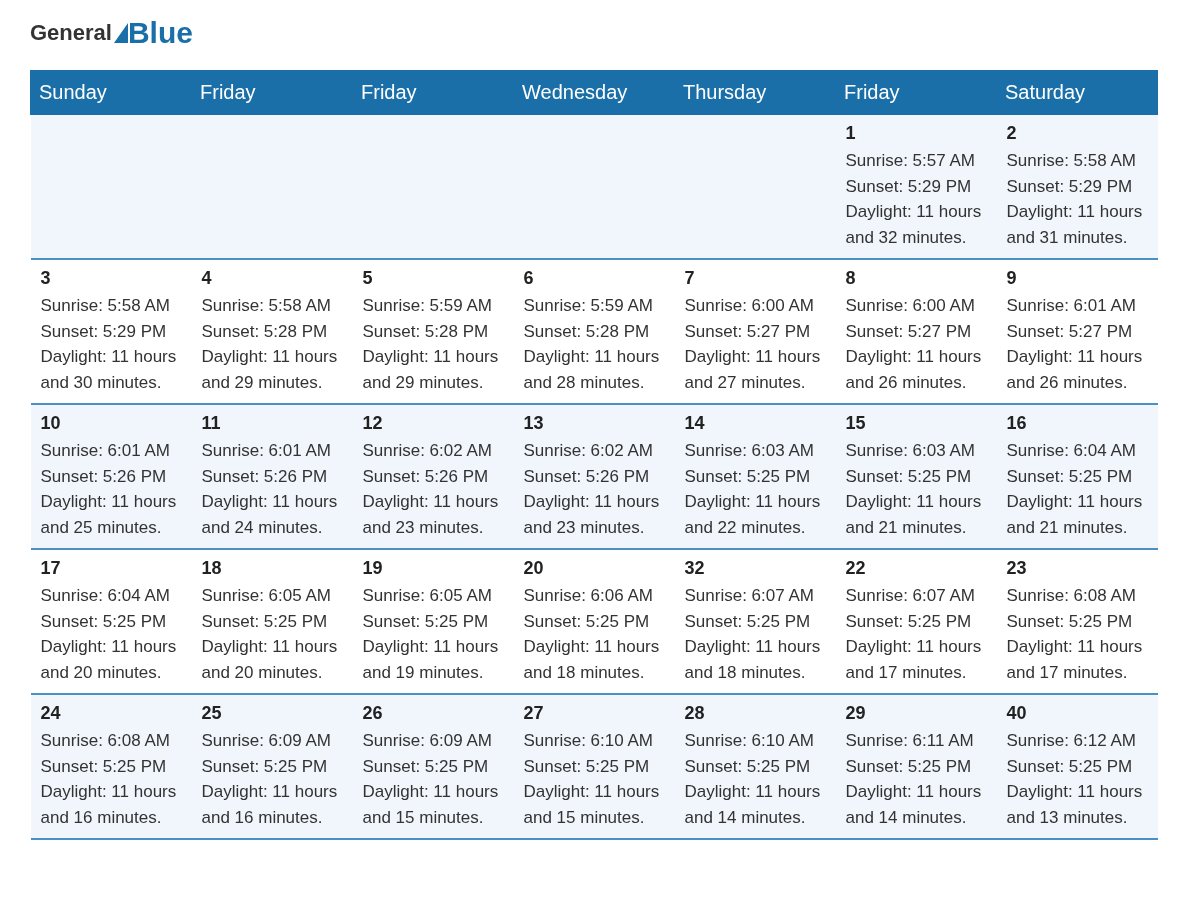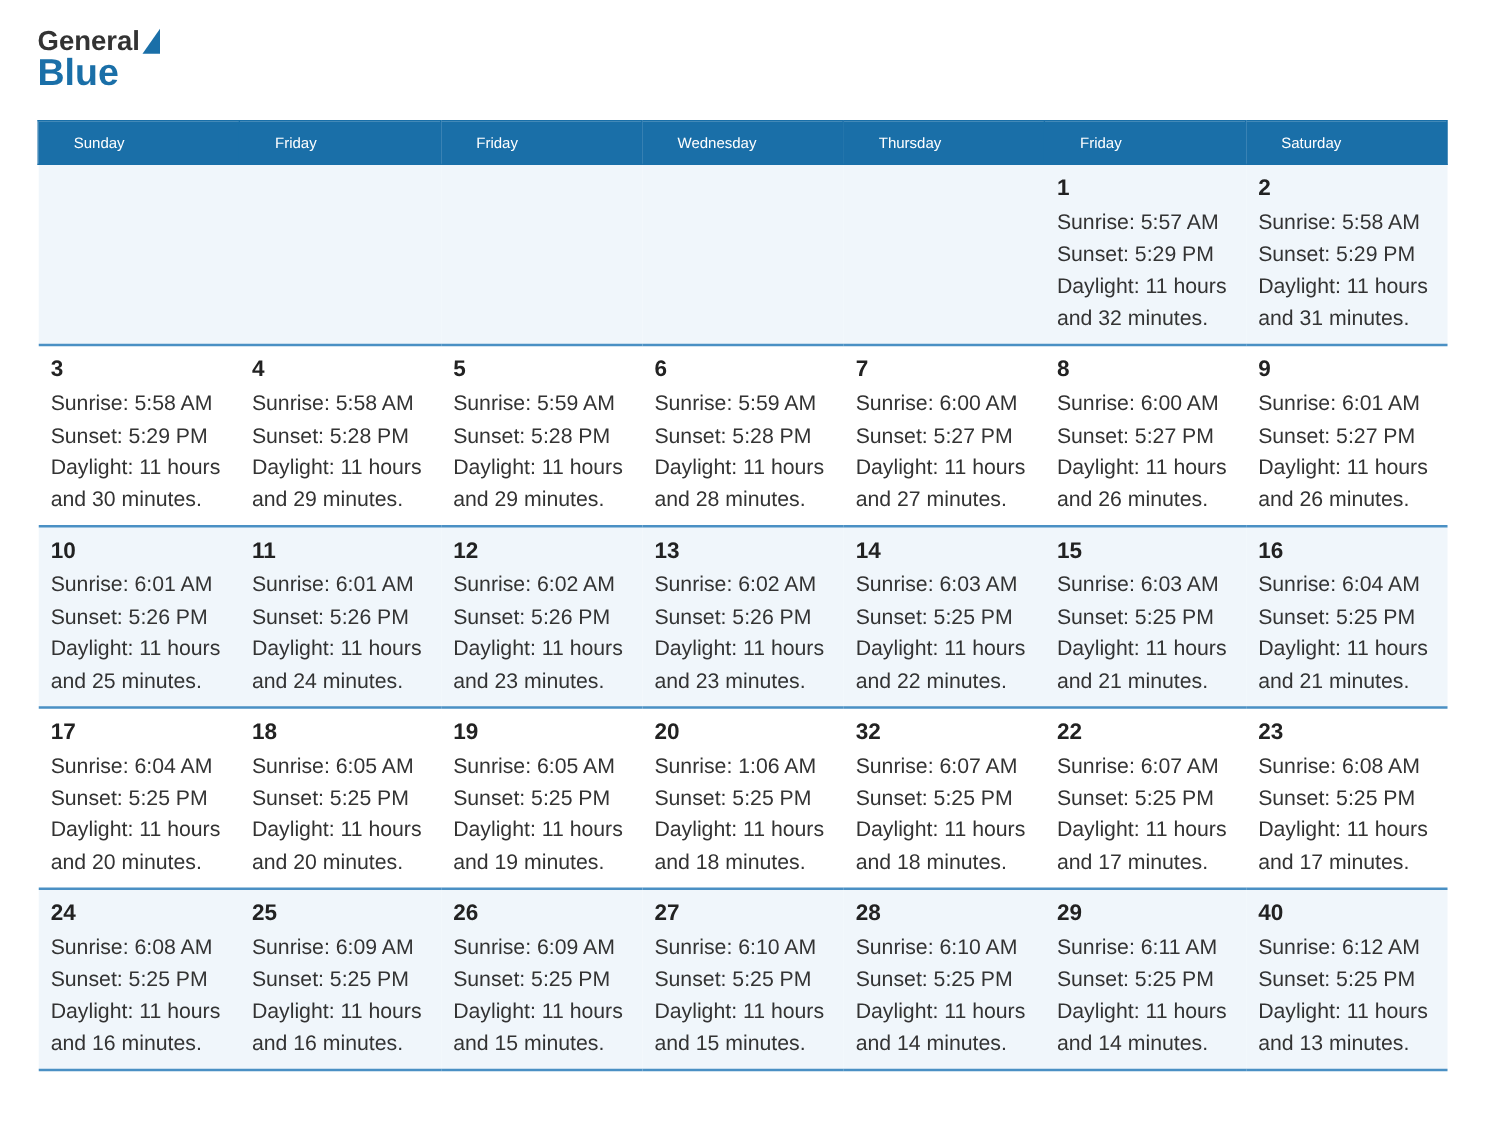--- a/index.html
+++ b/index.html
@@ -54,23 +54,23 @@
     }
     .calendar {
       width: 100%;
       border-collapse: collapse;
     }
     .calendar thead tr {
       background-color: #1a6fa8;
     }
     .calendar thead th {
       color: #fff;
-      font-size: 12px;
+      font-size: 20px;
       font-weight: normal;
-      padding: 10px 28px;
+      padding: 10px 8px;
       text-align: left;
       border: 1px solid #1a6fa8;
     }
     .calendar tbody tr {
       border-bottom: 2px solid #4a90c4;
     }
     .calendar tbody td {
       vertical-align: top;
       padding: 8px 10px;
       border: none;
@@ -90,21 +90,21 @@
       display: block;
       margin-bottom: 4px;
     }
     .day-info {
       font-size: 17px;
       color: #333;
       line-height: 1.5;
     }
     .logo-wrapper {
       display: flex;
-      flex-direction: column;
+      flex-direction: row;
       align-items: flex-start;
     }
     .logo-top-row {
       display: flex;
       align-items: center;
     }
   </style>
 </head>
 <body>
 
@@ -252,21 +252,21 @@
 Daylight: 11 hours and 20 minutes.</div>
         </td>
         <td>
           <span class="day-number">19</span>
           <div class="day-info">Sunrise: 6:05 AM
 Sunset: 5:25 PM
 Daylight: 11 hours and 19 minutes.</div>
         </td>
         <td>
           <span class="day-number">20</span>
-          <div class="day-info">Sunrise: 1:06 AM
+          <div class="day-info">Sunrise: 6:06 AM
 Sunset: 5:25 PM
 Daylight: 11 hours and 18 minutes.</div>
         </td>
         <td>
           <span class="day-number">32</span>
           <div class="day-info">Sunrise: 6:07 AM
 Sunset: 5:25 PM
 Daylight: 11 hours and 18 minutes.</div>
         </td>
         <td>

